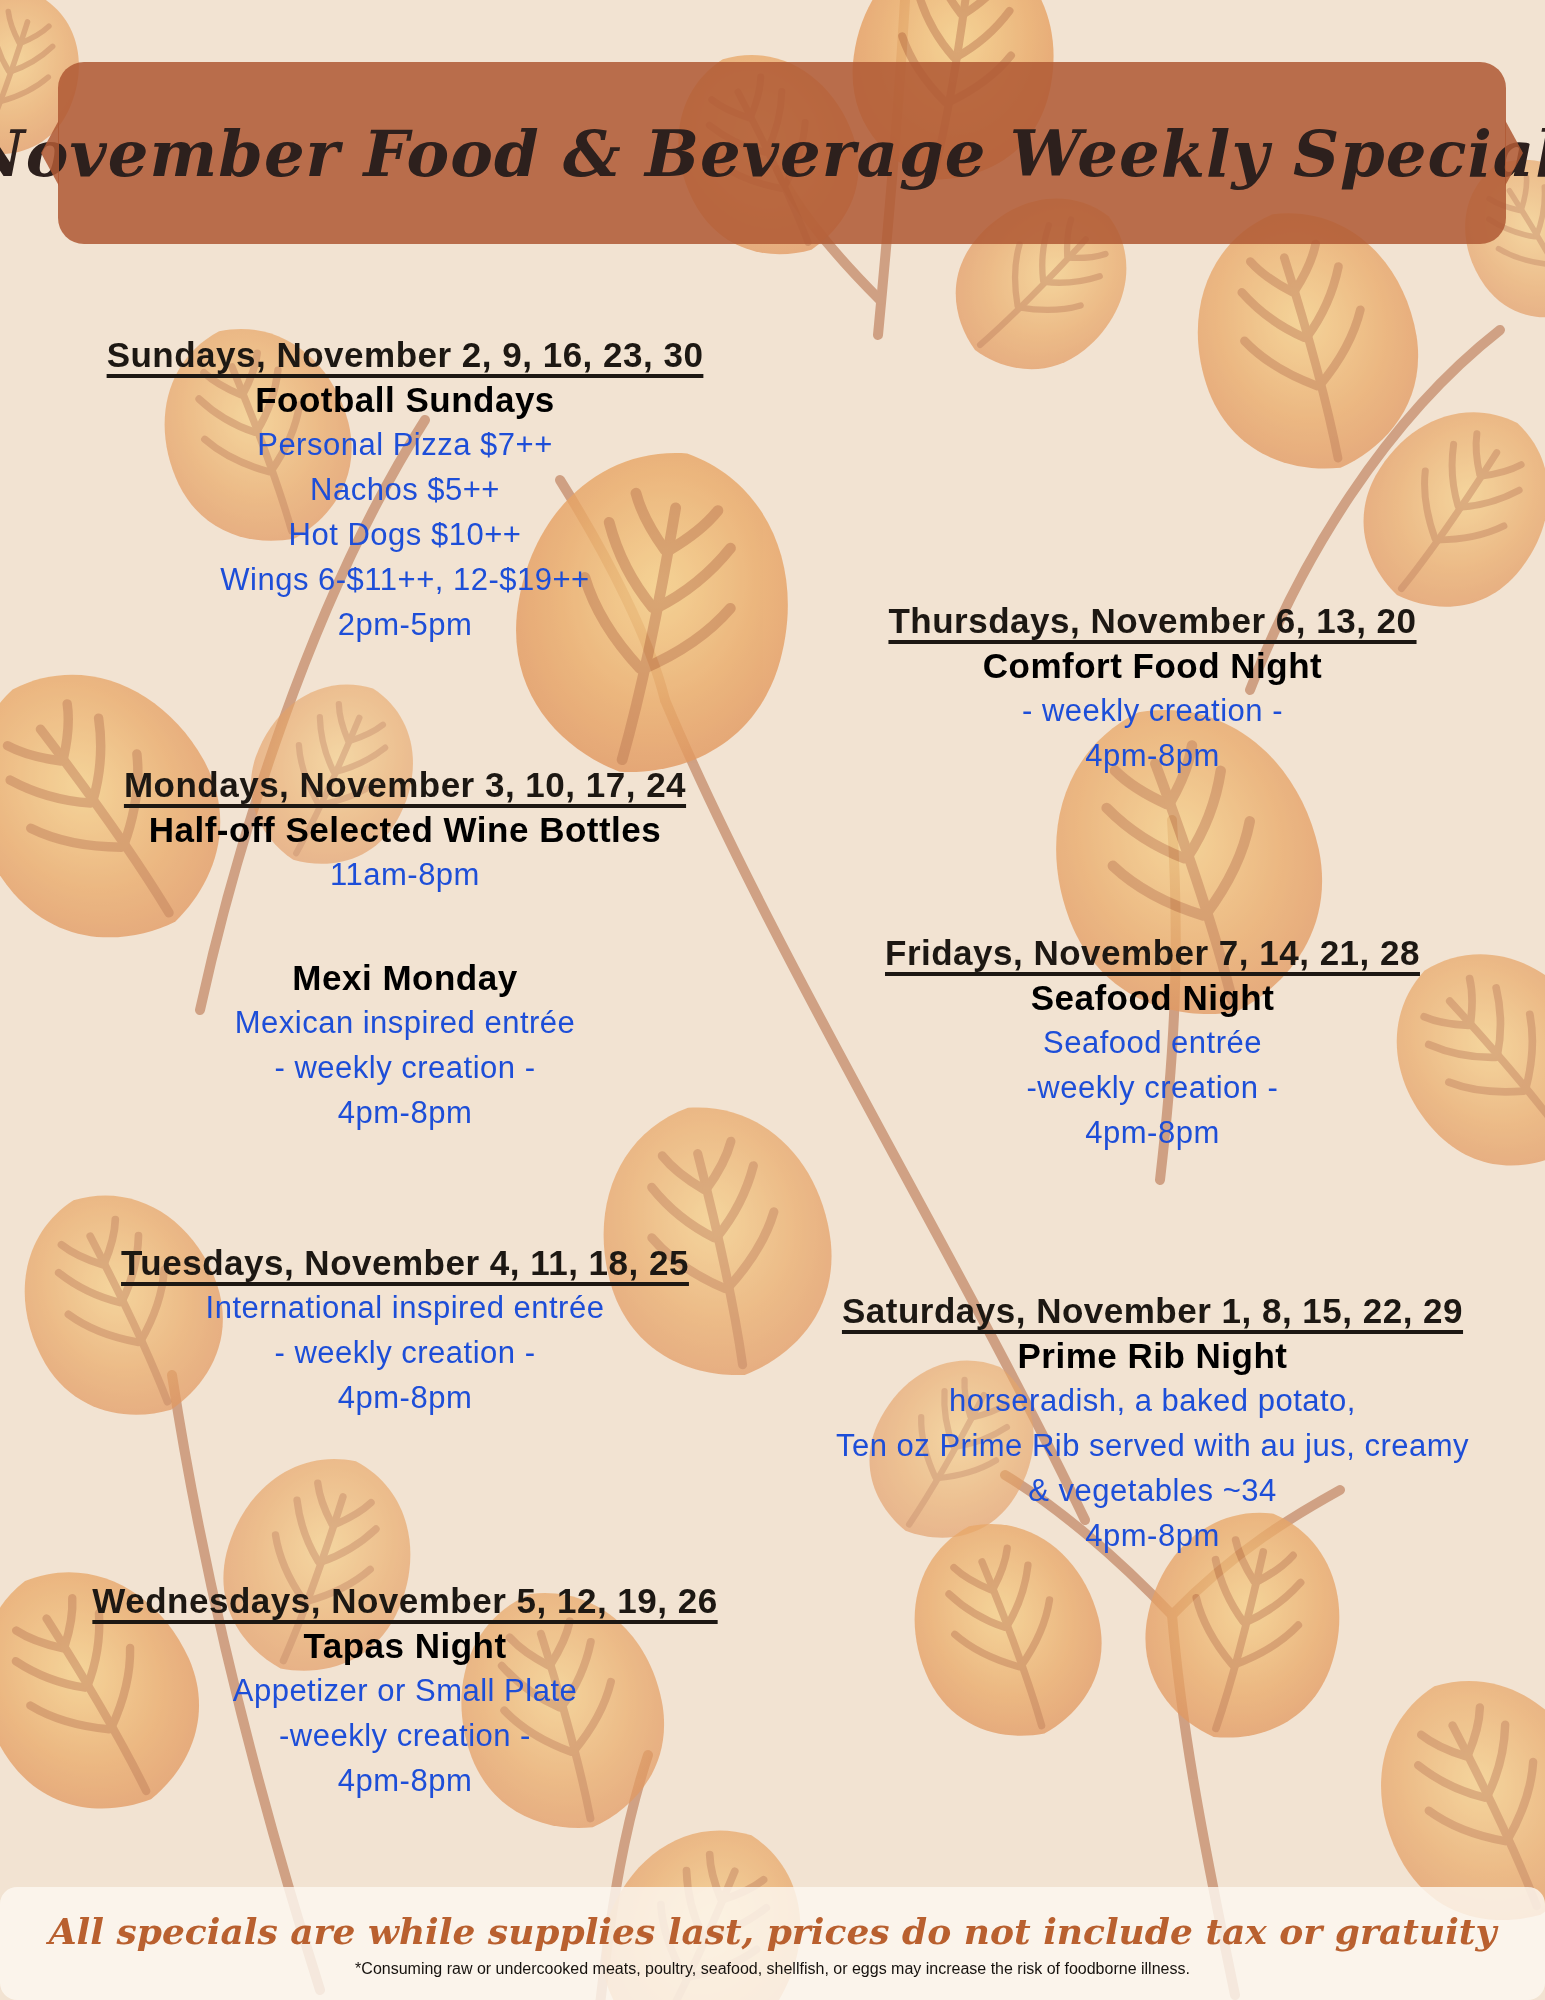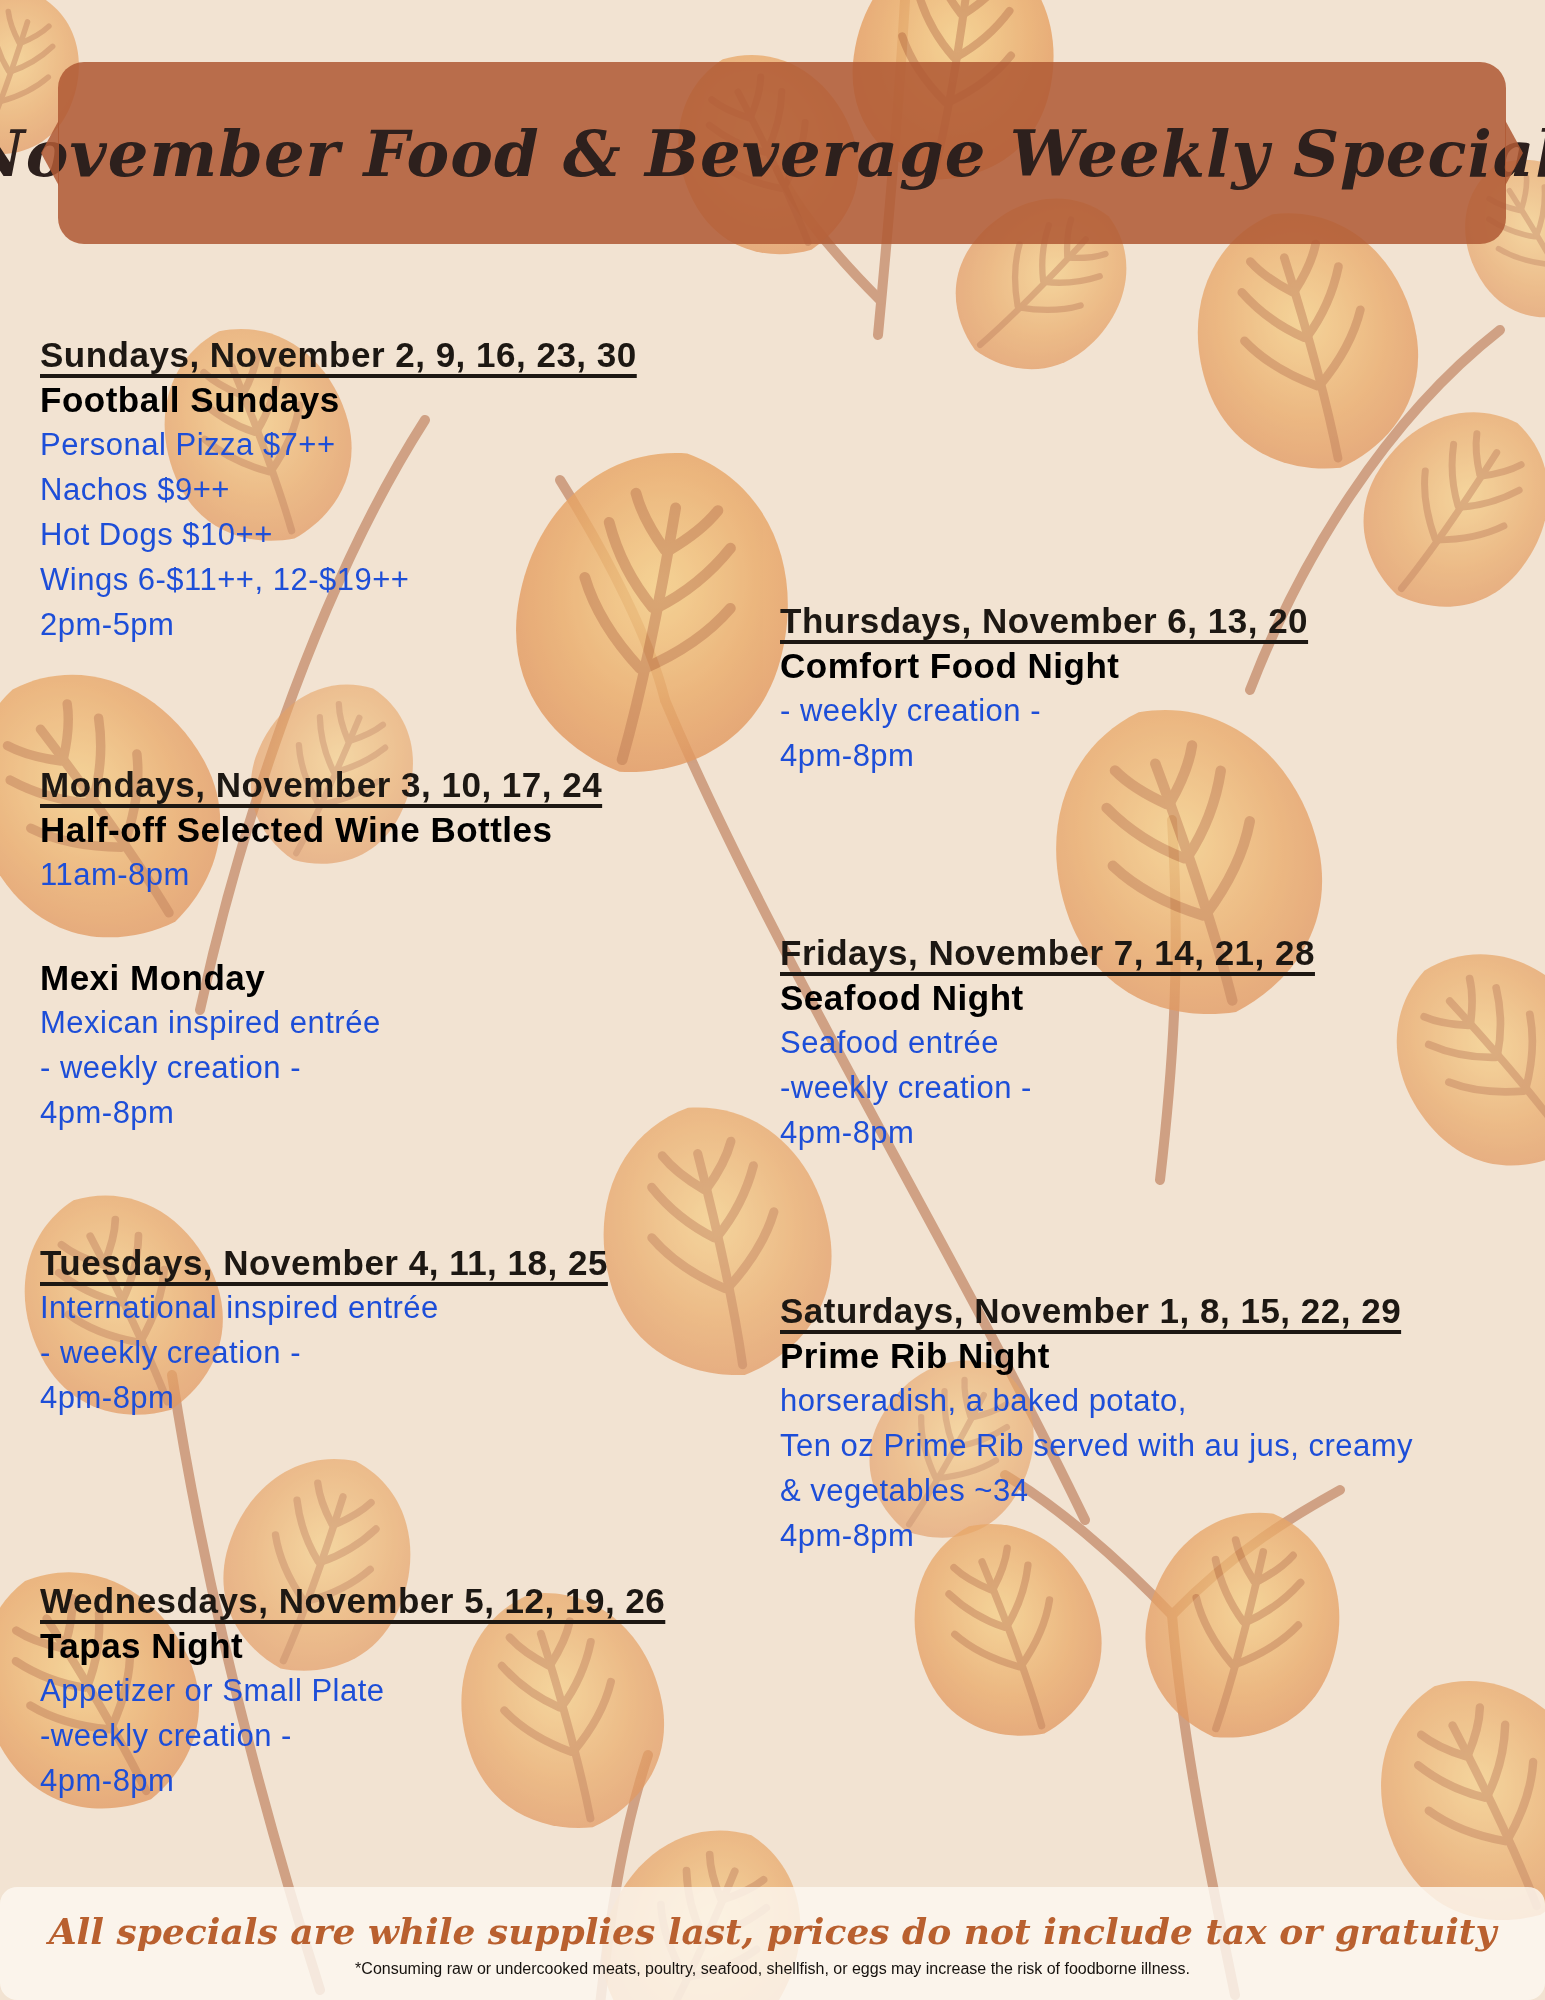--- a/index.html
+++ b/index.html
@@ -36,21 +36,21 @@
     font-family: "DejaVu Serif", serif;
     font-style: italic;
     font-weight: 700;
     font-size: 64px;
     letter-spacing: 1px;
     color: #2d201d;
     white-space: nowrap;
   }
 
   
-  .block { position: absolute; text-align: left; }
+  .block { position: absolute; text-align: center; }
   .col-left  { left: 40px;  width: 730px; }
   .col-right { left: 780px; width: 745px; }
   .day-header {
     font-size: 35px; font-weight: 700; line-height: 45px;
     letter-spacing: .5px;
     text-decoration: underline;
     text-decoration-thickness: 4px;
     text-underline-offset: 7px;
     color: #1d1813;
   }
@@ -160,21 +160,21 @@
   <div class="banner">
     <div class="banner-tip tip-left"></div>
     <div class="banner-tip tip-right"></div>
     <div class="banner-title">November Food &amp; Beverage Weekly Specials</div>
   </div>
 
   <div class="block col-left b-sun">
     <div class="day-header">Sundays, November 2, 9, 16, 23, 30</div>
     <div class="block-title">Football Sundays</div>
     <div class="line">Personal Pizza $7++</div>
-    <div class="line">Nachos $9++</div>
+    <div class="line">Nachos $5++</div>
     <div class="line">Hot Dogs $10++</div>
     <div class="line">Wings 6-$11++, 12-$19++</div>
     <div class="line">2pm-5pm</div>
   </div>
 
   <div class="block col-left b-mon">
     <div class="day-header">Mondays, November 3, 10, 17, 24</div>
     <div class="block-title">Half-off Selected Wine Bottles</div>
     <div class="line">11am-8pm</div>
   </div>

